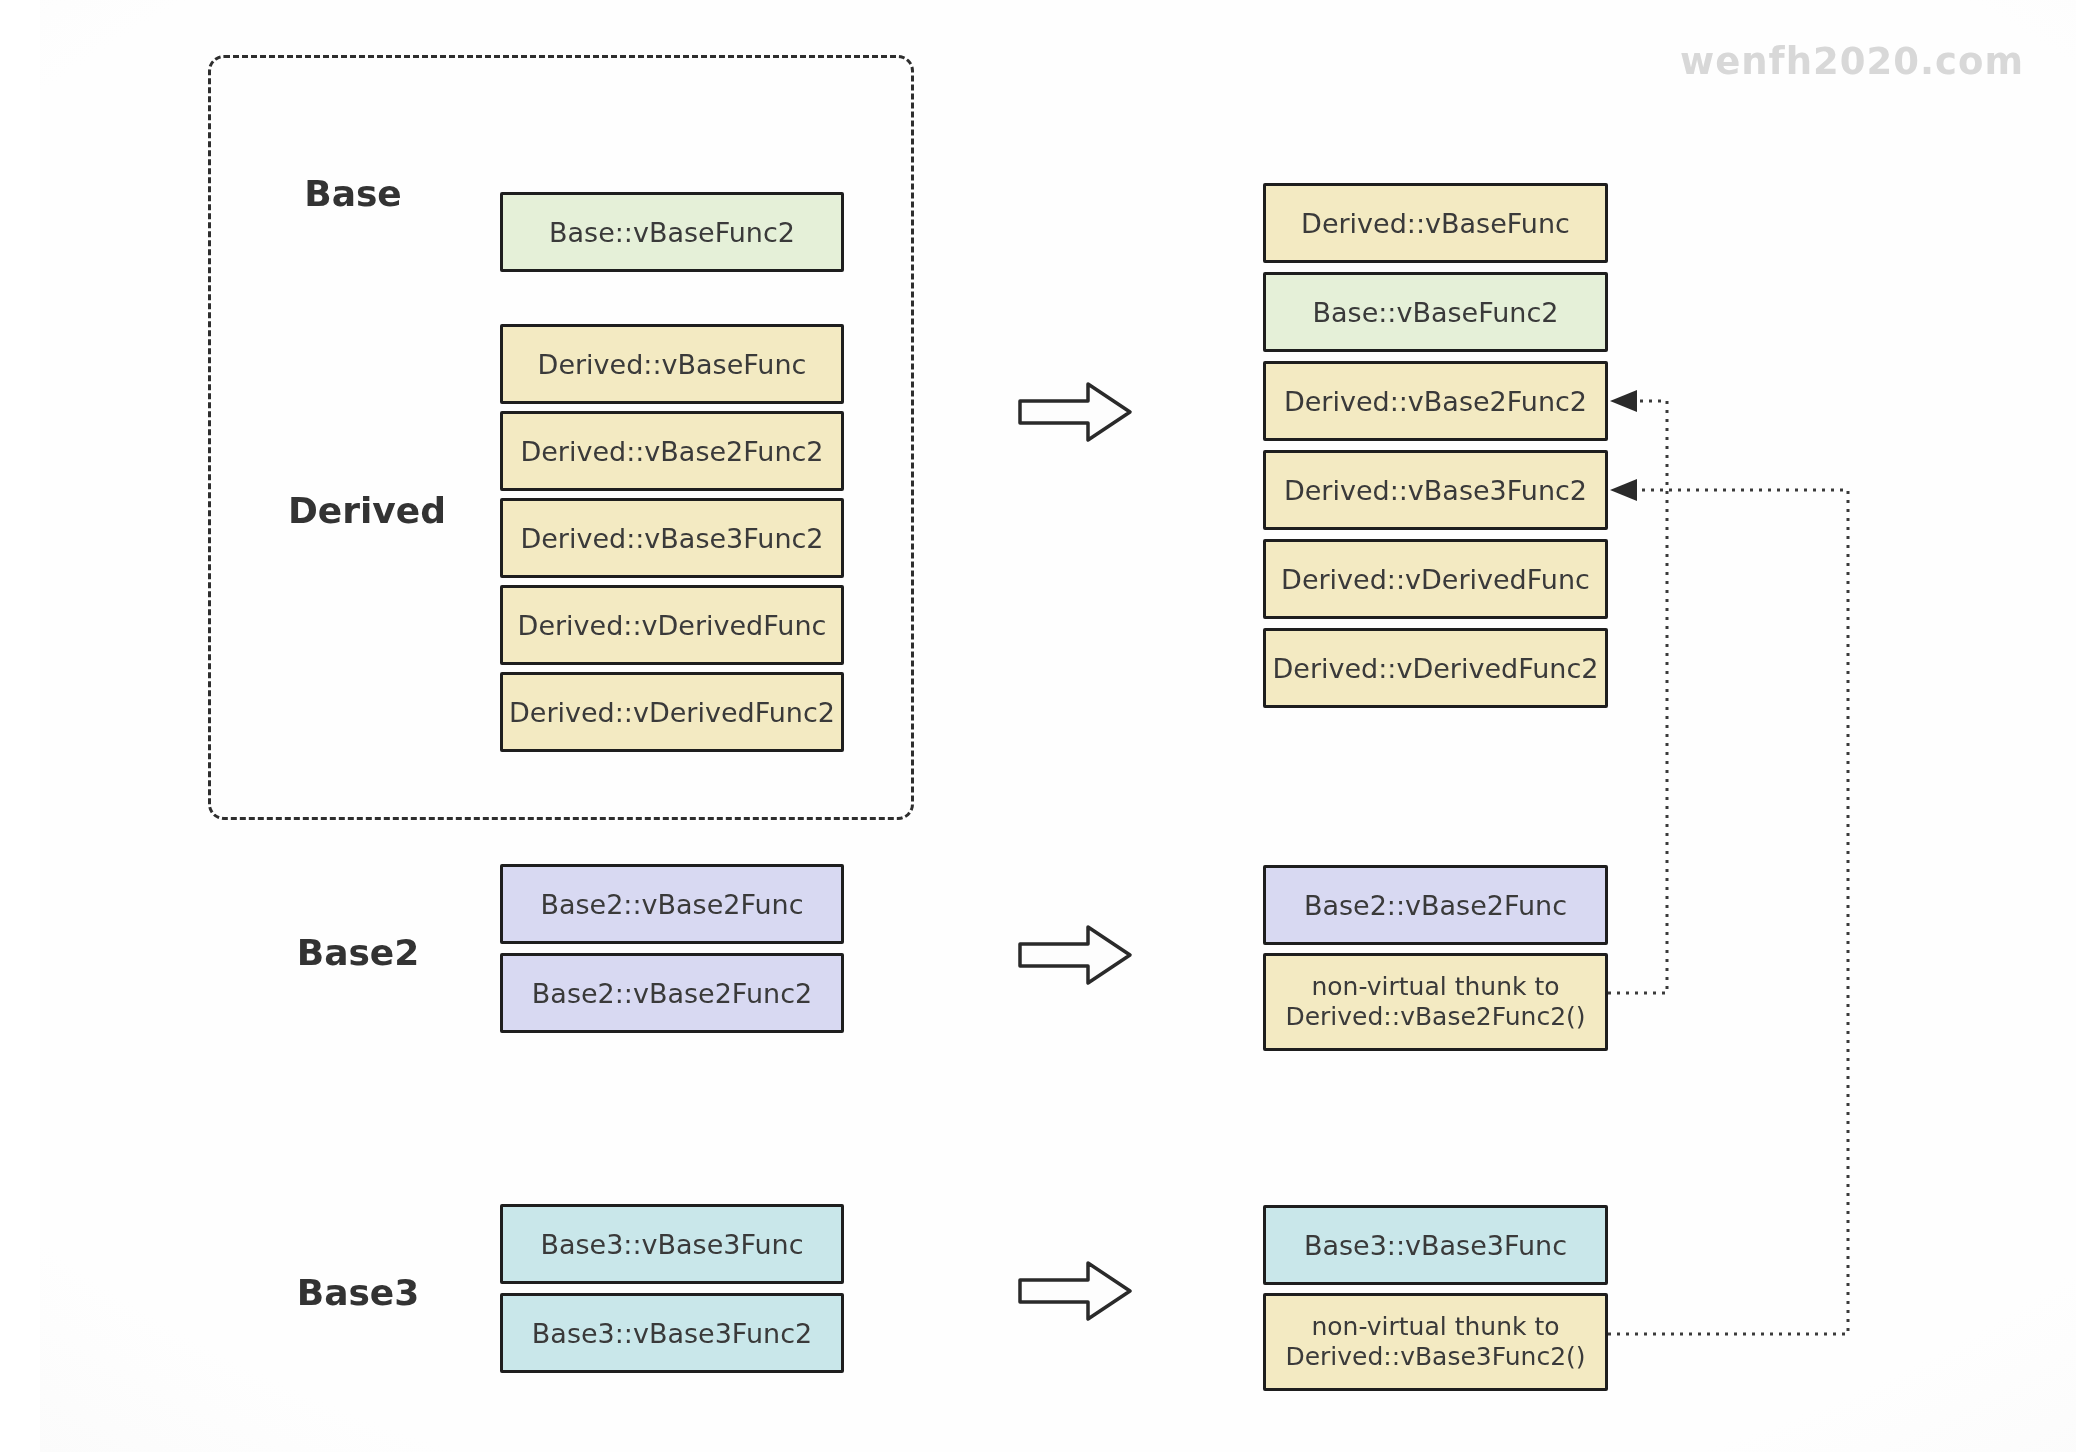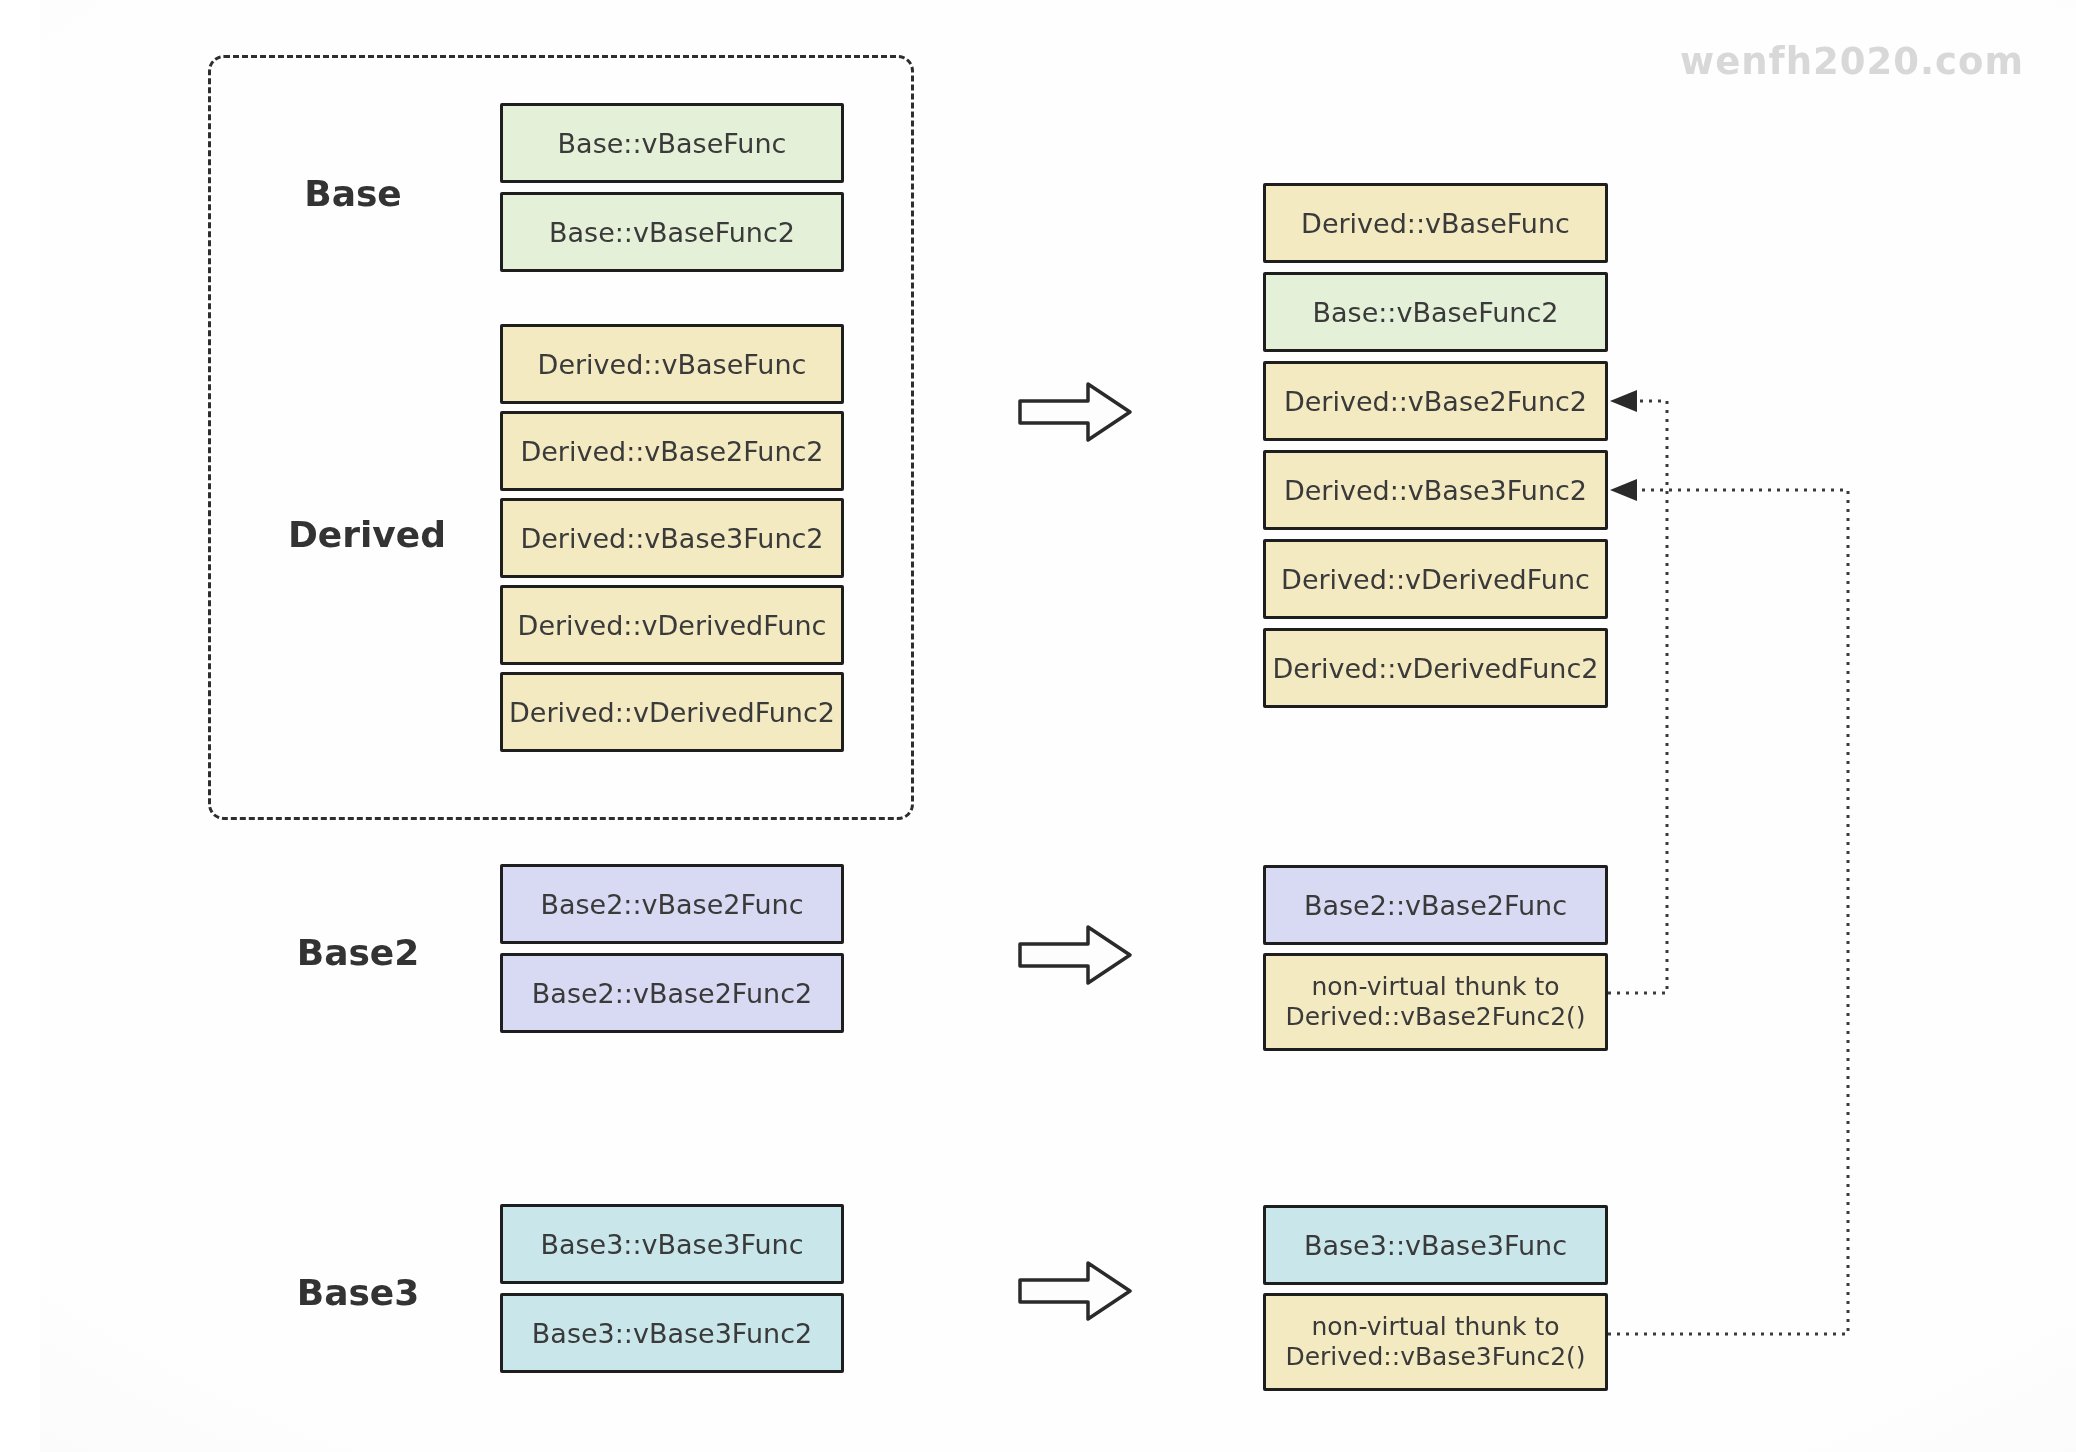--- a/index.html
+++ b/index.html
@@ -41,25 +41,24 @@
 </head>
 <body>
 
 <div class="canvas">
 
   <div class="watermark">wenfh2020.com</div>
 
   <div class="object-frame"></div>
 
   <div class="glabel" style="left:313px;top:193px">Base</div>
-  <div class="glabel" style="left:327px;top:534px">Derived</div>
+  <div class="glabel" style="left:327px;top:510px">Derived</div>
   <div class="glabel" style="left:318px;top:952px">Base2</div>
   <div class="glabel" style="left:318px;top:1292px">Base3</div>
 
-  <div class="box green" style="top:103px">Base::vBaseFunc</div>
   <div class="box green" style="top:192px">Base::vBaseFunc2</div>
 
   <div class="box yellow" style="top:324px">Derived::vBaseFunc</div>
   <div class="box yellow" style="top:411px">Derived::vBase2Func2</div>
   <div class="box yellow" style="top:498px">Derived::vBase3Func2</div>
   <div class="box yellow" style="top:585px">Derived::vDerivedFunc</div>
   <div class="box yellow" style="top:672px">Derived::vDerivedFunc2</div>
 
   <div class="box purple" style="top:864px">Base2::vBase2Func</div>
   <div class="box purple" style="top:953px">Base2::vBase2Func2</div>

